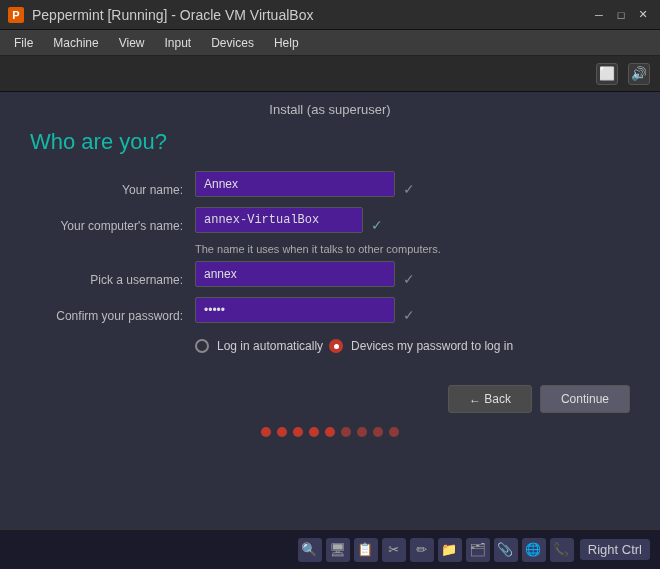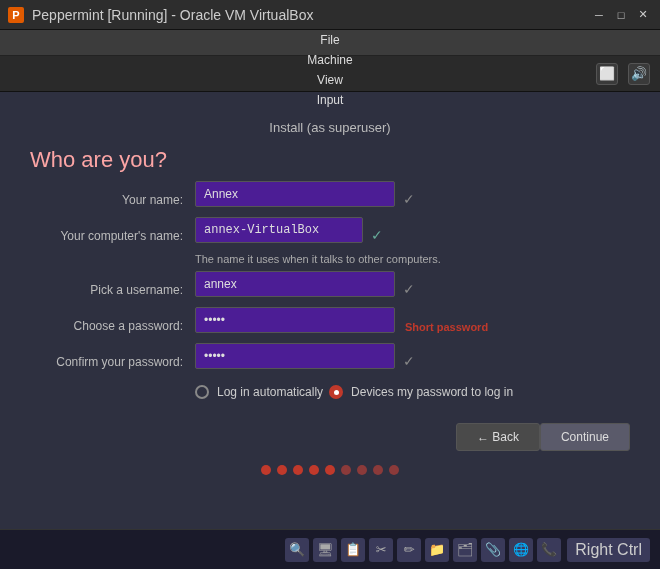--- a/index.html
+++ b/index.html
@@ -59,21 +59,20 @@
     }
 
     
     .menubar {
       background: #3c3c3c;
       height: 26px;
       display: flex;
       align-items: center;
       padding: 0 4px;
       border-bottom: 1px solid #222;
-      flex-direction: column;
     }
     .menubar-item {
       color: #ddd;
       font-size: 12px;
       padding: 3px 10px;
       cursor: pointer;
       border-radius: 2px;
     }
 
     
@@ -113,38 +112,37 @@
     }
 
     
     .install-header {
       width: 100%;
       text-align: center;
       color: #bbb;
       font-size: 13px;
       padding: 10px 0 12px 0;
       background: #2e3040;
-      margin-top: 18px;
     }
 
     
     .form-container {
       background: #2e3040;
       width: 100%;
       flex: 1;
       padding: 0 20px;
       display: flex;
       flex-direction: column;
     }
 
     .page-title {
-      color: #fca5a5;
+      color: #14b8a6;
       font-size: 22px;
       font-weight: 300;
-      margin-bottom: 8px;
+      margin-bottom: 16px;
       padding-left: 10px;
     }
 
     .form-row {
       display: flex;
       align-items: flex-end;
       margin-bottom: 10px;
       position: relative;
     }
     .form-label {
@@ -222,22 +220,22 @@
       width: 5px;
       height: 5px;
       border-radius: 50%;
       background: white;
     }
 
     
     .buttons-area {
       display: flex;
       justify-content: flex-end;
-      gap: 0;
-      margin-top: 24px;
+      gap: 8px;
+      margin-top: 32px;
       padding-right: 10px;
     }
     .btn {
       padding: 6px 20px;
       font-size: 12px;
       border-radius: 3px;
       border: 1px solid #555;
       cursor: pointer;
       font-family: inherit;
     }
@@ -291,21 +289,21 @@
       border-radius: 3px;
       display: flex;
       align-items: center;
       justify-content: center;
       font-size: 13px;
       color: #aaa;
       cursor: pointer;
     }
     .right-ctrl-label {
       color: #ccc;
-      font-size: 16px;
+      font-size: 13px;
       background: #3a3a5a;
       padding: 3px 8px;
       border-radius: 3px;
       cursor: pointer;
     }
   </style>
 </head>
 <body>
 
 <div class="titlebar">
@@ -356,25 +354,20 @@
     </div>
 
     <div class="hint-text">The name it uses when it talks to other computers.</div>
 
     <div class="form-row">
       <span class="form-label">Pick a username:</span>
       <input class="form-input" type="text" value="annex" style="">
       <span class="check-icon check-ok">✓</span>
     </div>
 
-    <div class="form-row">
-      <span class="form-label">Choose a password:</span>
-      <input class="form-input" type="password" value="annex" style="">
-      <span class="short-password-label">Short password</span>
-    </div>
 
     <div class="form-row">
       <span class="form-label">Confirm your password:</span>
       <input class="form-input" type="password" value="annex" style="">
       <span class="check-icon check-ok">✓</span>
     </div>
 
     <div class="radio-area">
       <div class="radio-item">
         <div class="radio-circle"></div>

